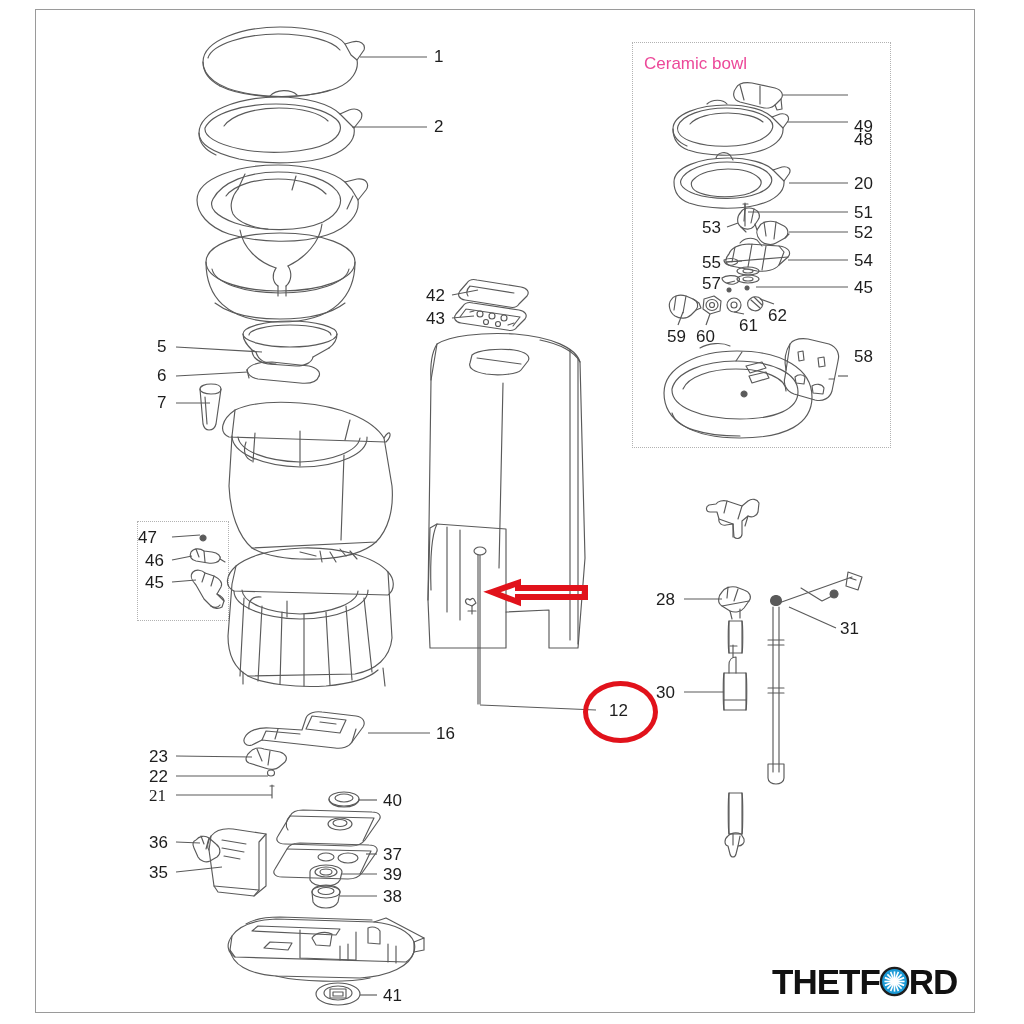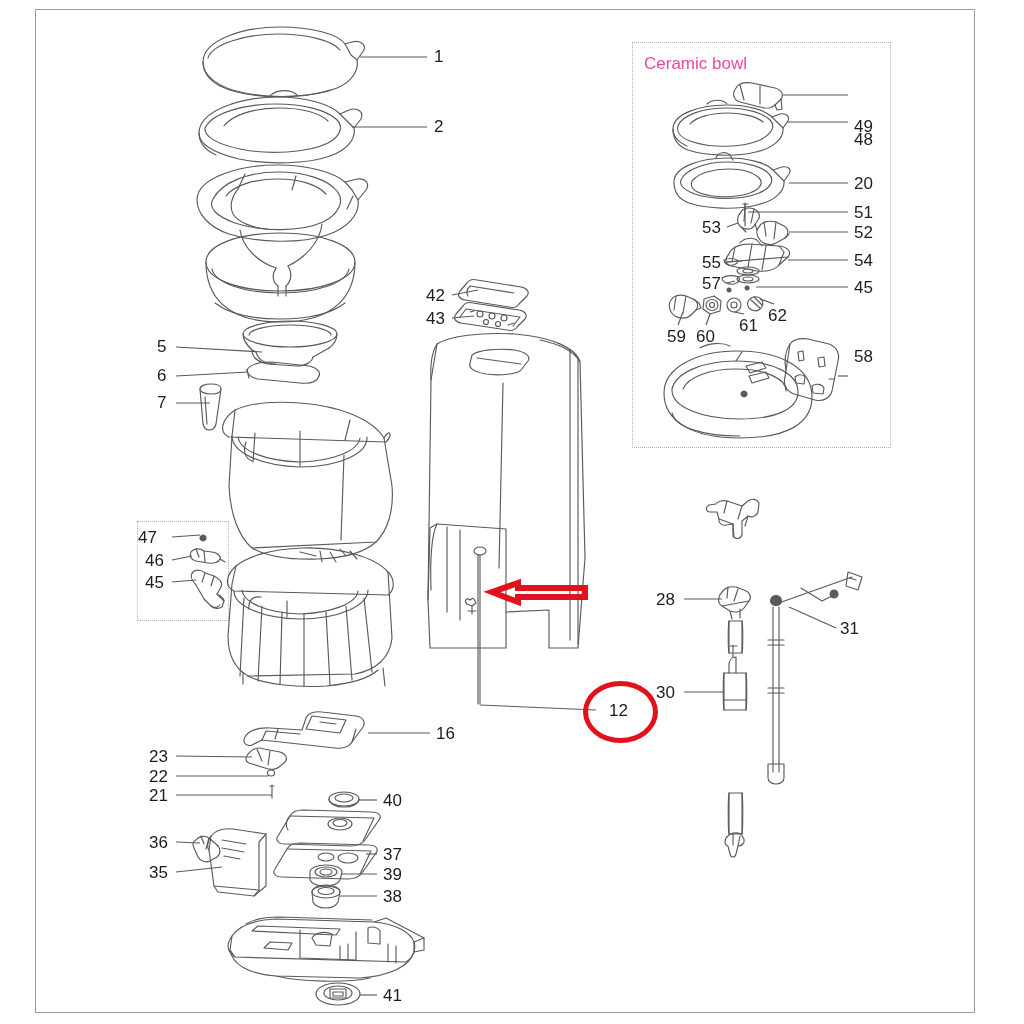--- a/index.html
+++ b/index.html
@@ -569,21 +569,21 @@
   <div class="lbl" style="left:157px;top:394px;">7</div>
   <div class="lbl" style="left:426px;top:287px;">42</div>
   <div class="lbl" style="left:426px;top:310px;">43</div>
   <div class="lbl" style="left:138px;top:529px;">47</div>
   <div class="lbl" style="left:145px;top:552px;">46</div>
   <div class="lbl" style="left:145px;top:574px;">45</div>
   <div class="lbl" style="left:609px;top:702px;">12</div>
   <div class="lbl" style="left:436px;top:725px;">16</div>
   <div class="lbl" style="left:149px;top:748px;">23</div>
   <div class="lbl" style="left:149px;top:768px;">22</div>
-  <div class="lbl" style="left:149px;top:787px;">21</div>
+  <div class="lbl" style="left:149px;top:787px;font-family:Liberation Serif, serif;">21</div>
   <div class="lbl" style="left:383px;top:792px;">40</div>
   <div class="lbl" style="left:149px;top:834px;">36</div>
   <div class="lbl" style="left:383px;top:846px;">37</div>
   <div class="lbl" style="left:149px;top:864px;">35</div>
   <div class="lbl" style="left:383px;top:866px;">39</div>
   <div class="lbl" style="left:383px;top:888px;">38</div>
   <div class="lbl" style="left:383px;top:987px;">41</div>
   <div class="lbl" style="left:656px;top:591px;">28</div>
   <div class="lbl" style="left:656px;top:684px;">30</div>
   <div class="lbl" style="left:840px;top:620px;">31</div>
@@ -600,14 +600,35 @@
   <div class="lbl" style="left:702px;top:275px;">57</div>
   <div class="lbl" style="left:667px;top:328px;">59</div>
   <div class="lbl" style="left:696px;top:328px;">60</div>
   <div class="lbl" style="left:739px;top:317px;">61</div>
   <div class="lbl" style="left:768px;top:307px;">62</div>
 
   <div class="panel-title" style="left:644px;top:54px;">Ceramic bowl</div>
 
   <div id="circle12"></div>
 
+  <div id="logo">
+    <span class="logo-txt">THETF</span>
+    <span id="starburst">
+      <svg viewBox="0 0 40 40" width="31" height="31">
+        <circle cx="20" cy="20" r="19" fill="#1d1d1d"></circle>
+        <circle cx="20" cy="20" r="16" fill="#1b9ad6"></circle>
+        <g stroke="#ffffff" stroke-width="2.1" stroke-linecap="butt">
+          <line x1="20" y1="7" x2="20" y2="33"></line>
+          <line x1="7" y1="20" x2="33" y2="20"></line>
+          <line x1="10.8" y1="10.8" x2="29.2" y2="29.2"></line>
+          <line x1="29.2" y1="10.8" x2="10.8" y2="29.2"></line>
+          <line x1="15" y1="7.6" x2="25" y2="32.4"></line>
+          <line x1="25" y1="7.6" x2="15" y2="32.4"></line>
+          <line x1="7.6" y1="15" x2="32.4" y2="25"></line>
+          <line x1="7.6" y1="25" x2="32.4" y2="15"></line>
+        </g>
+        <circle cx="20" cy="20" r="4.6" fill="#ffffff"></circle>
+      </svg>
+    </span>
+    <span class="logo-txt">RD</span>
+  </div>
 
 </div>
 
 </body></html>

